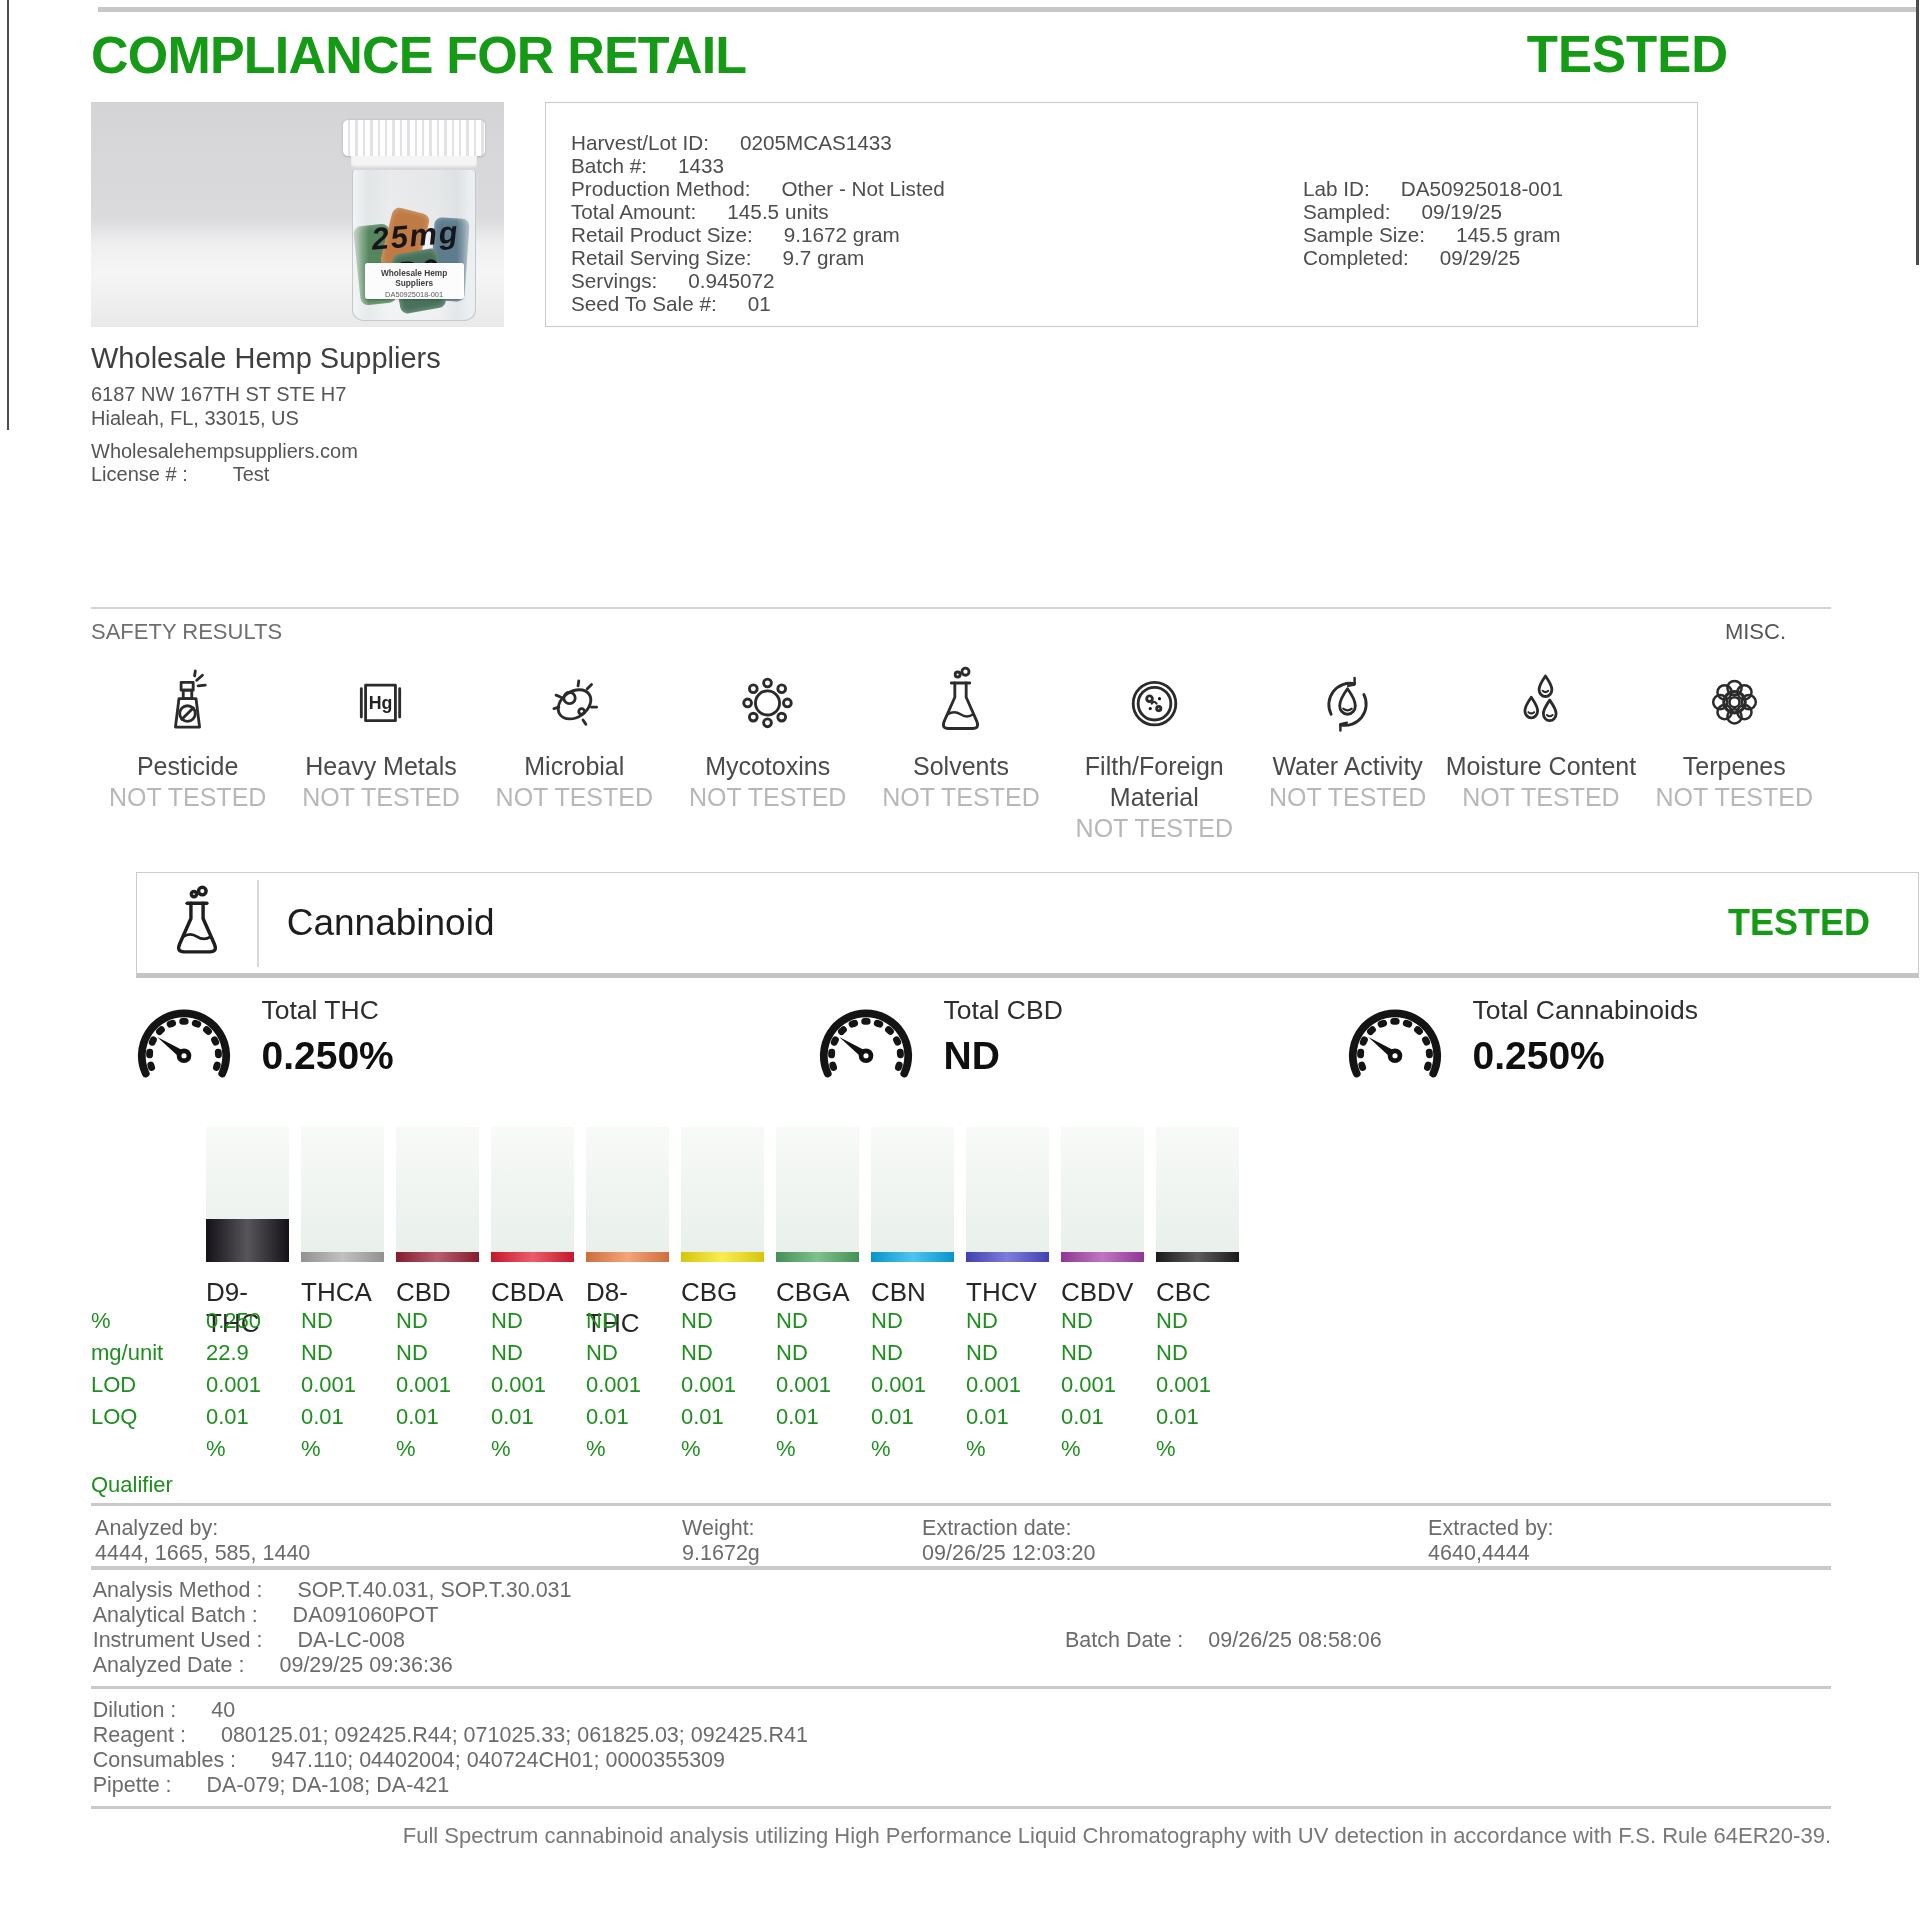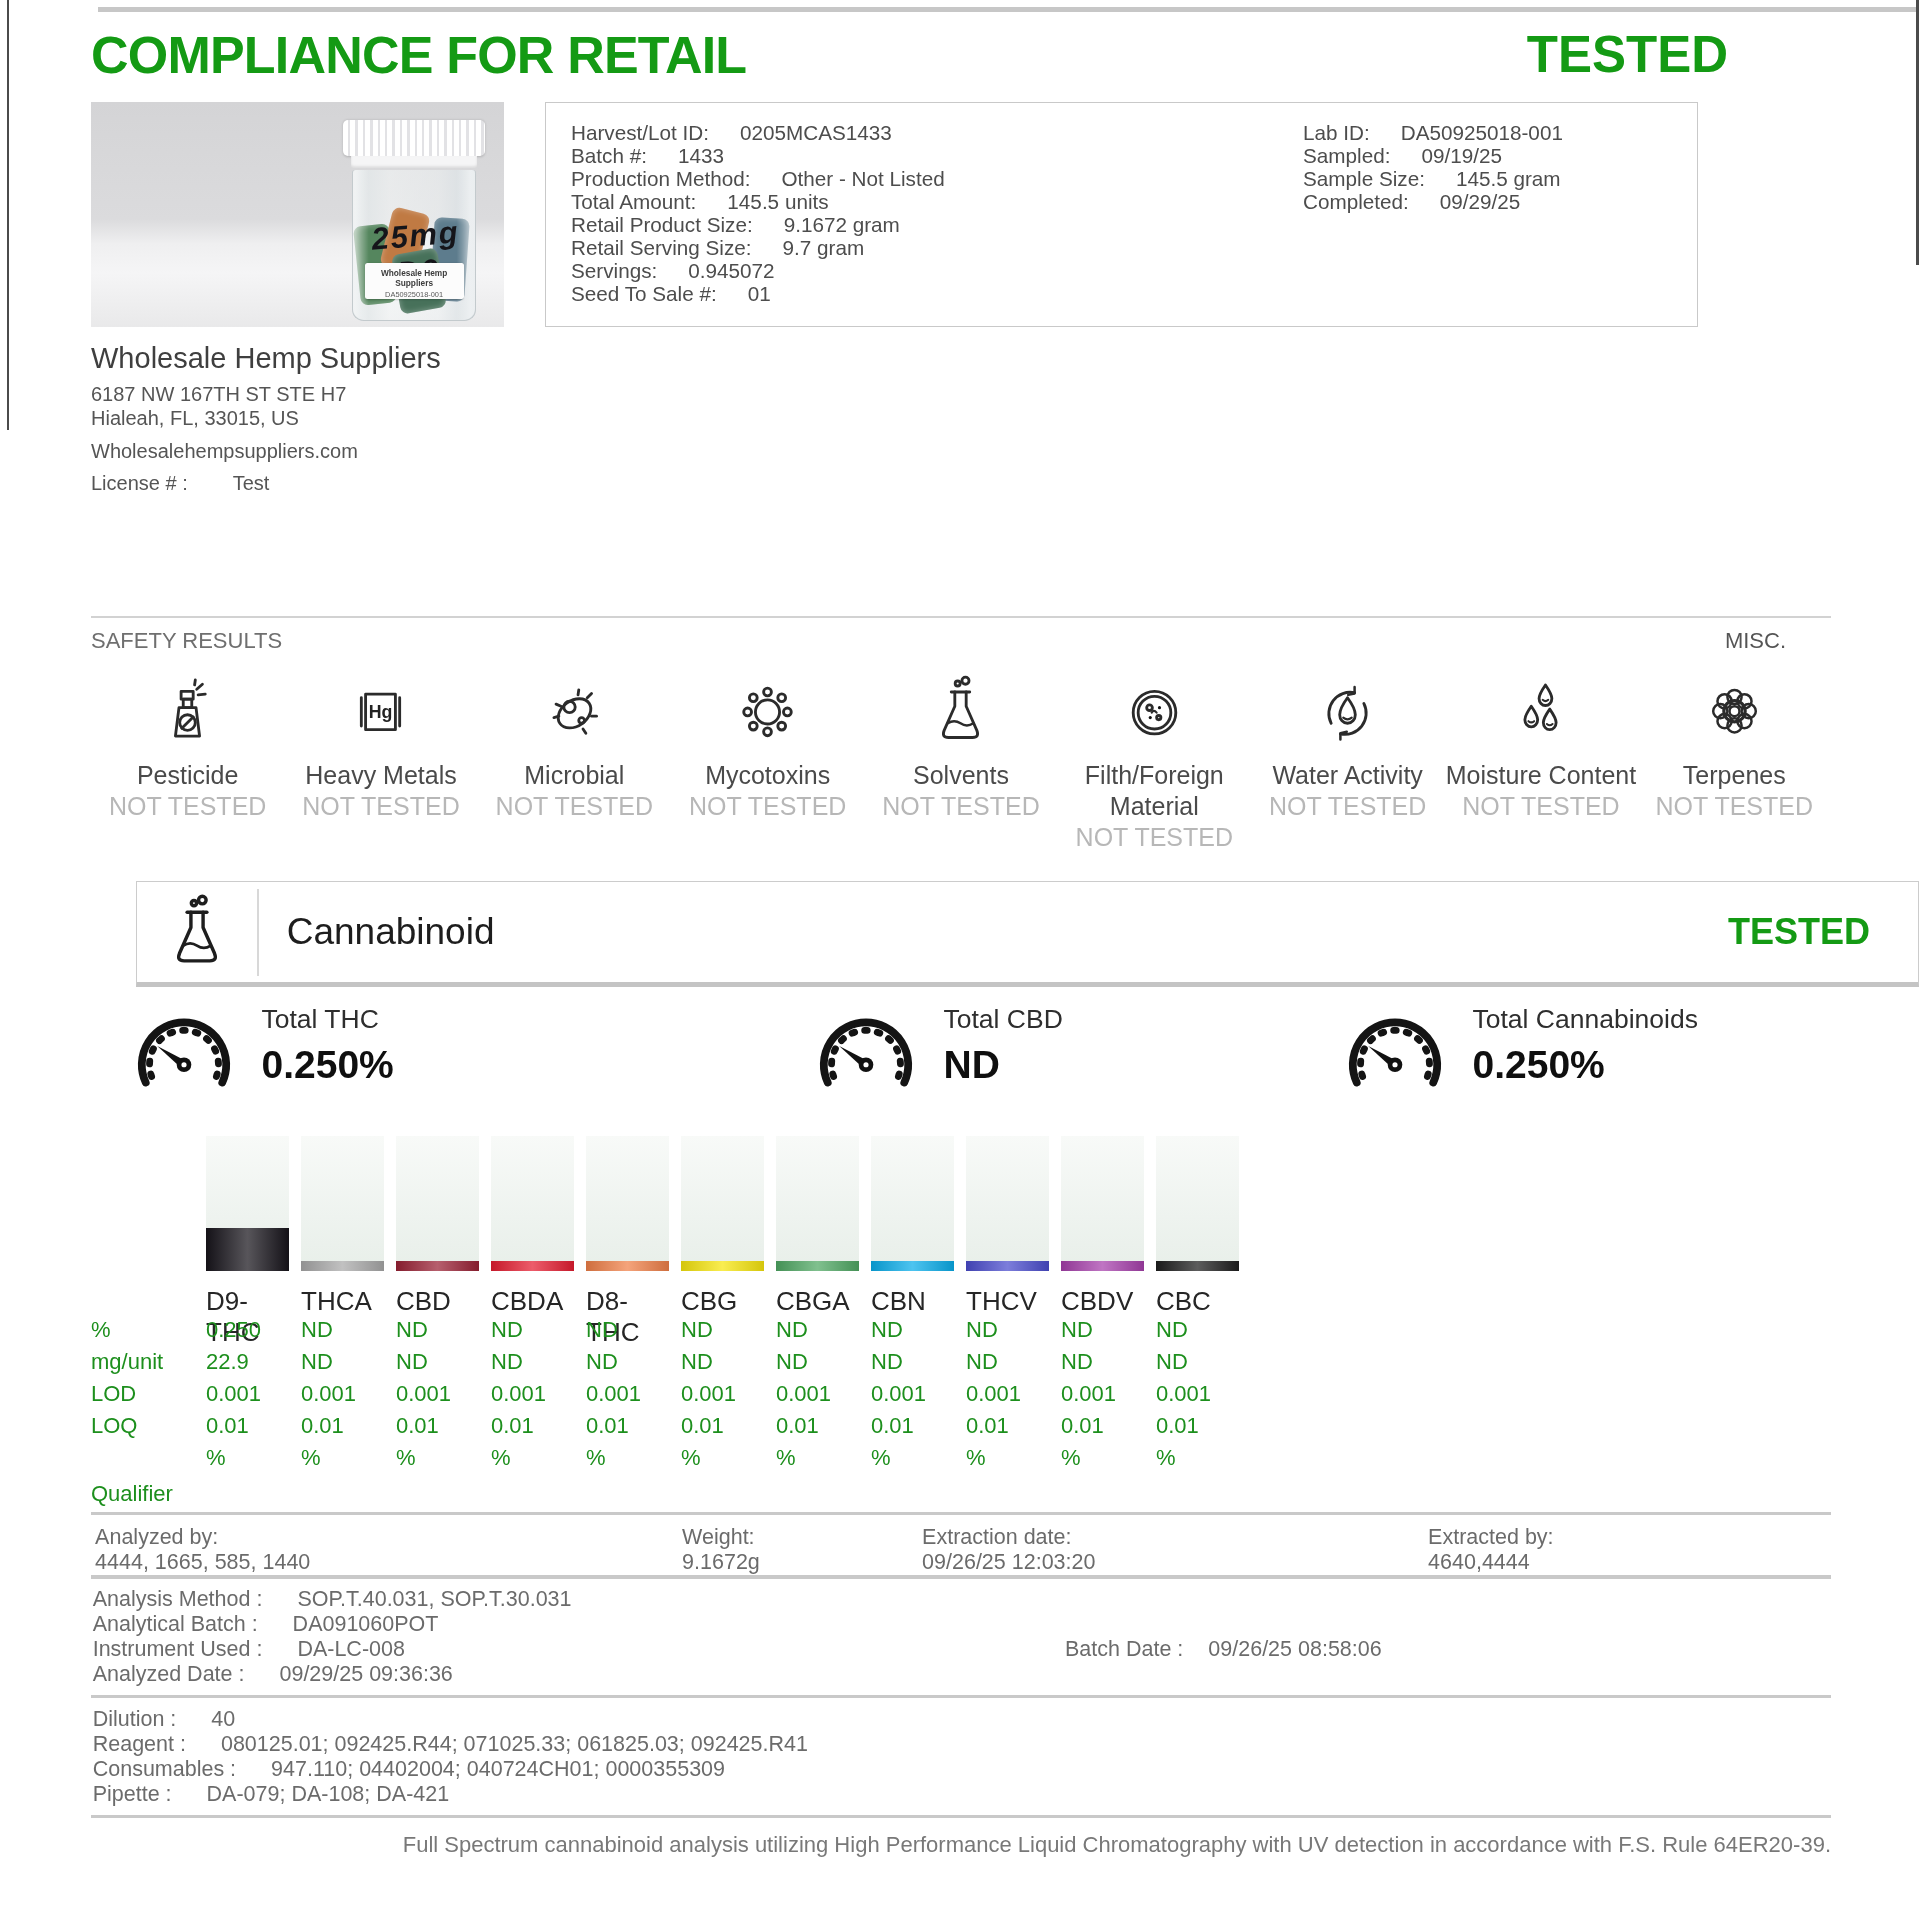--- a/index.html
+++ b/index.html
@@ -38,33 +38,33 @@
   .jar-marker{position:absolute;left:-1.7px;top:48px;width:132px;text-align:center;font-size:31px;
     font-weight:bold;font-style:italic;color:#15151a;transform:rotate(-5deg);letter-spacing:1.7px;z-index:3;}
   .jar-label{position:absolute;left:11.6px;top:93px;width:99px;height:36px;background:#fcfcfc;border-radius:2.5px;
     box-shadow:0 0.8px 1.7px rgba(0,0,0,.2);z-index:4;text-align:center;padding-top:5px;box-sizing:border-box;}
   .jar-label div:first-child{font-size:8.3px;font-weight:bold;color:#3c3c3c;}
   .jar-label div:last-child{font-size:7.4px;color:#5a5a5a;margin-top:1.7px;}
   .glass-shine{position:absolute;inset:0;border-radius:3.3px 3.3px 11.6px 11.6px;z-index:5;pointer-events:none;
     background:linear-gradient(90deg,rgba(255,255,255,.55) 2%,rgba(255,255,255,0) 13%,rgba(255,255,255,0) 85%,rgba(255,255,255,.5) 96%);}
 
   .info-box{margin-left:41px;width:1153px;height:225px;border:1.7px solid #c9c9c9;box-sizing:border-box;
-    display:flex;padding:18px 14px 0 25px;}
+    display:flex;padding:18px 14px 0 25px;align-items:center;}
   .info-col{display:flex;flex-direction:column;}
   .info-col.left{width:732px;flex:none;}
   .irow{display:flex;gap:31px;font-size:20.7px;color:#4d4d4d;line-height:23px;}
   .ilabel{white-space:nowrap;}
   .ival{white-space:nowrap;}
 
   
   .company{margin-top:15px;}
   .co-name{font-size:29px;color:#3f3f3f;}
   .co-addr{font-size:20px;color:#555;line-height:24px;margin-top:7.4px;}
   .co-web{font-size:20px;color:#555;margin-top:10px;}
-  .co-lic{font-size:20px;color:#555;margin-top:9px;display:flex;gap:45px;}
+  .co-lic{font-size:20px;color:#555;display:flex;gap:45px;}
 
   .hr{height:1.7px;background:#d2d2d2;}
   .hr-thick{height:3.3px;background:#c9c9c9;}
 
   .hr-safety{margin-top:121px;}
 
   
   .safety-head{display:flex;justify-content:space-between;margin-top:10px;font-size:22px;color:#6f6f6f;}
   .safety-head .misc{margin-right:45px;color:#555;}
   .safety-row{display:flex;margin-top:15px;}

